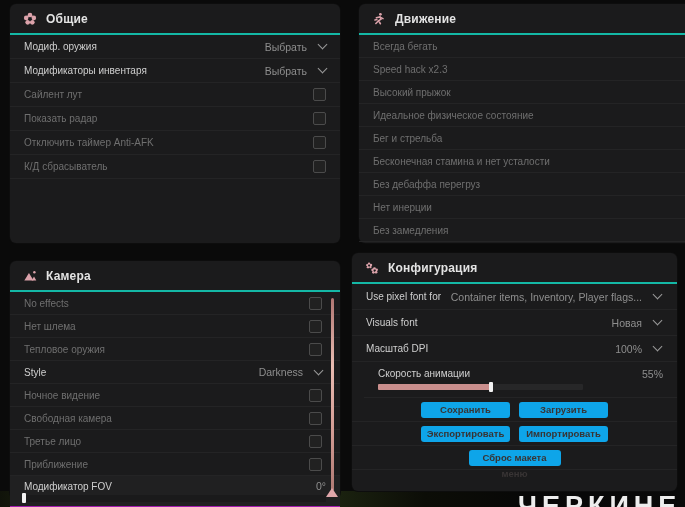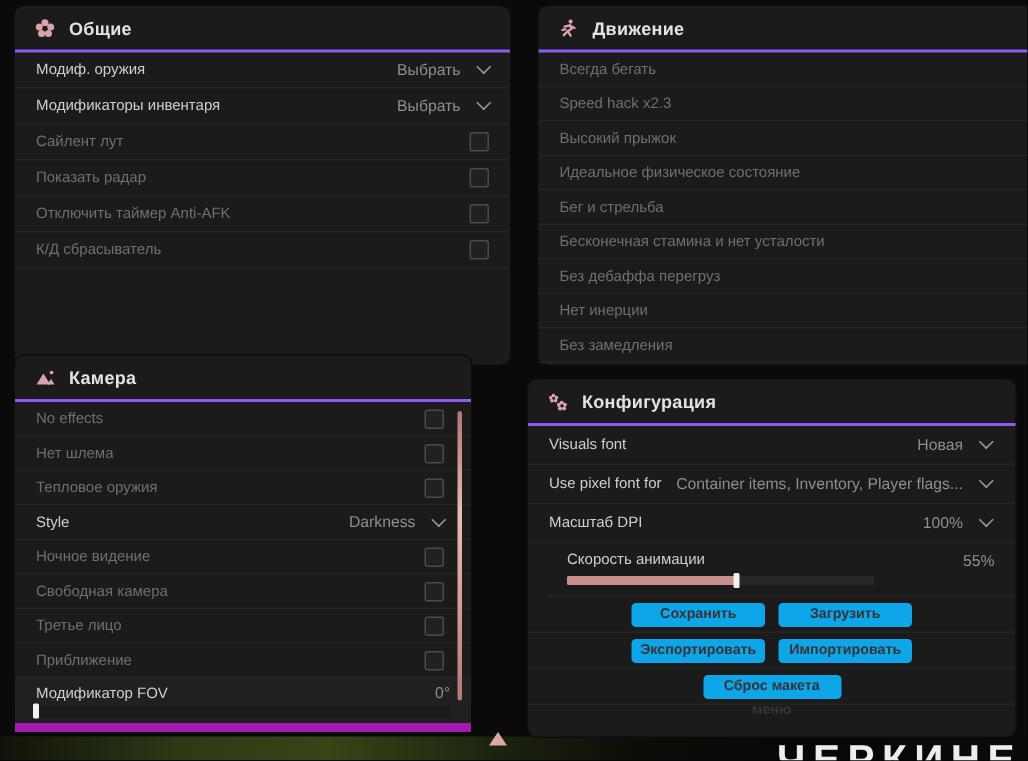--- a/index.html
+++ b/index.html
@@ -7,24 +7,24 @@
           font-family:"Liberation Sans",sans-serif;-webkit-font-smoothing:antialiased;}
   
   .game-strip{position:absolute;left:0;right:0;bottom:0;height:16px;
     background:linear-gradient(90deg,#10130a 0%,#2e3a15 18%,#374416 32%,#1c2410 48%,#0c0d07 62%,#070707 78%,#0a0a0a 100%);}
   .watermark{position:absolute;left:518px;bottom:-15px;font-size:27px;font-weight:bold;
     color:#ededed;letter-spacing:5px;white-space:nowrap;}
   
   .panel{position:absolute;background:#1b1b1c;border-radius:6px;box-shadow:0 0 0 1px #0d0d0d;}
   .p-general{left:10px;top:4px;width:330px;height:239px;}
   .p-move{left:359px;top:4px;width:376px;height:239px;}
-  .p-camera{left:10px;top:237px;width:304px;height:237px;}
+  .p-camera{left:10px;top:261px;width:330px;height:237px;}
   .p-config{left:352px;top:253px;width:325px;height:238px;}
   .hdr{display:flex;align-items:center;gap:9px;height:29px;padding:0 13px;
-       border-bottom:2px solid #8b5cf6;}
+       border-bottom:2px solid #14b8a6;}
   .hdr .title{font-size:12px;font-weight:bold;color:#e3e3e3;letter-spacing:.2px;}
   .hdr svg{width:14px;height:14px;flex:0 0 auto;}
   .rows{padding:0;}
   .row{display:flex;align-items:center;justify-content:space-between;
        padding:0 14px;border-bottom:1px solid #242425;}
   .p-general .row{height:23px;}
   .p-move .row{height:22px;padding-right:4px;}
   .p-camera .row{height:22px;padding-right:18px;}
   .p-config .row{height:25px;padding-right:16px;}
   .lbl{font-size:10px;color:#6f6f6f;}
@@ -243,30 +243,30 @@
           <circle cx="9.6" cy="12.9" r="1.6"></circle>
             <circle cx="8.8" cy="10.2" r="1.6"></circle>
         </g>
         <circle cx="4.7" cy="5.1" r="1" fill="#1b1b1c"></circle>
         <circle cx="11" cy="10.9" r="1.2" fill="#1b1b1c"></circle>
       </svg>
       <span class="title">Конфигурация</span>
     </div>
     <div class="rows">
       <div class="row">
+        <span class="lbl bright">Use pixel font for</span>
+        <span class="dd">
+          <span class="val">Container items, Inventory, Player flags...</span>
+          <span class="chev"></span>
+        </span>
+      </div>
+      <div class="row">
         <span class="lbl bright">Visuals font</span>
         <span class="dd">
           <span class="val">Новая</span>
-          <span class="chev"></span>
-        </span>
-      </div>
-      <div class="row">
-        <span class="lbl bright">Use pixel font for</span>
-        <span class="dd">
-          <span class="val">Container items, Inventory, Player flags...</span>
           <span class="chev"></span>
         </span>
       </div>
       <div class="row">
         <span class="lbl bright">Масштаб DPI</span>
         <span class="dd">
           <span class="val">100%</span>
           <span class="chev"></span>
         </span>
       </div>

